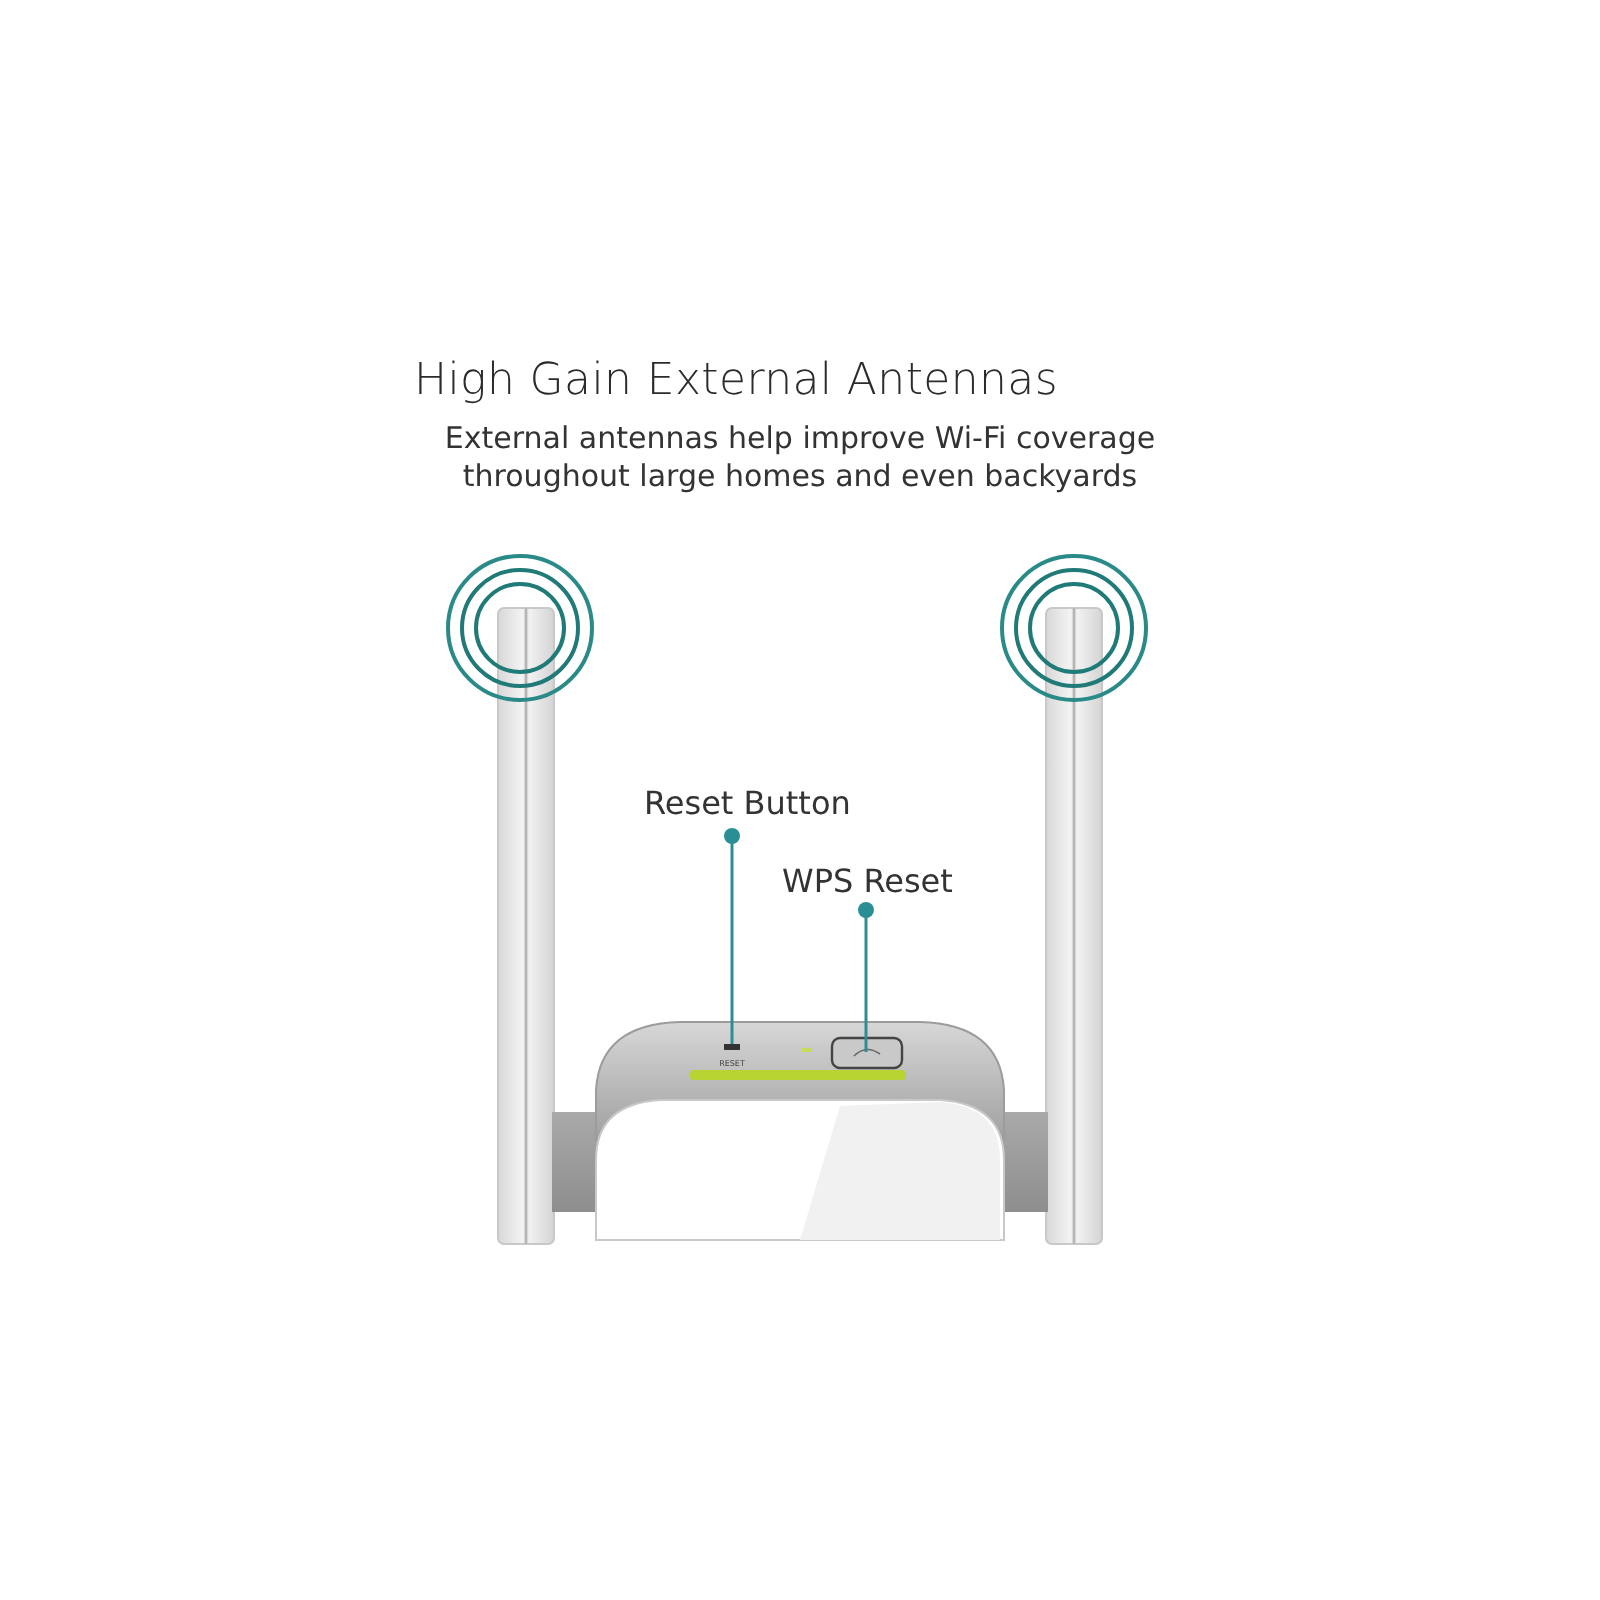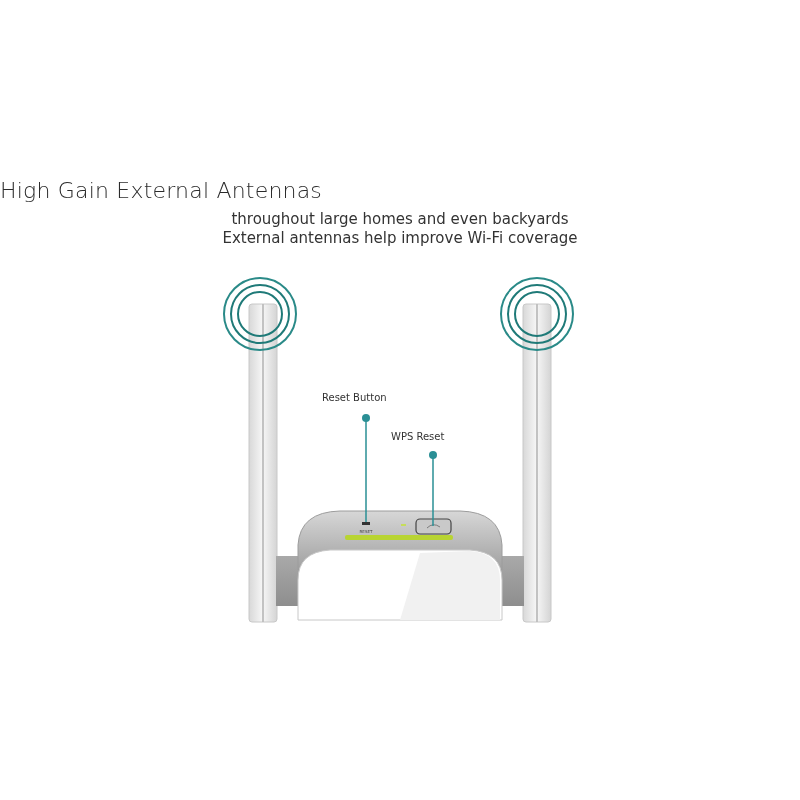--- a/index.html
+++ b/index.html
@@ -1,28 +1,28 @@
 <!DOCTYPE html>
 <html><head>
 <meta charset="utf-8">
 <style>
   html, body { margin: 0; padding: 0; }
   body { width: 800px; height: 800px; background: #ffffff; position: relative; overflow: hidden; font-family: "DejaVu Sans", sans-serif; }
-  .title { position: absolute; top: 178px; left: 0; width: 736px; text-align: left; font-size: 22px; color: #2b2b2b; font-weight: 300; letter-spacing: 0.2px; }
+  .title { position: absolute; top: 178px; left: 0; width: 736px; text-align: center; font-size: 22px; color: #2b2b2b; font-weight: 300; letter-spacing: 0.2px; }
   .subtitle { position: absolute; top: 210px; left: 0; width: 800px; text-align: center; font-size: 15px; line-height: 19px; color: #333; }
-  .callout-label { position: absolute; font-size: 10px; color: #333; white-space: nowrap; }
+  .callout-label { position: absolute; font-size: 16px; color: #333; white-space: nowrap; }
   svg.scene { position: absolute; left: 0; top: 0; }
 </style>
 </head>
 <body>
 
 <div class="title">High Gain External Antennas</div>
 <div class="subtitle">
+  <div>External antennas help improve Wi-Fi coverage</div>
   <div>throughout large homes and even backyards</div>
-  <div>External antennas help improve Wi-Fi coverage</div>
 </div>
 
 <svg class="scene" width="800" height="800" viewBox="0 0 800 800">
   <defs>
     <linearGradient id="antGrad" x1="0" x2="1">
       <stop offset="0" stop-color="#d8d8d8"></stop>
       <stop offset="0.45" stop-color="#f4f4f4"></stop>
       <stop offset="0.5" stop-color="#bcbcbc"></stop>
       <stop offset="0.55" stop-color="#f2f2f2"></stop>
       <stop offset="1" stop-color="#d4d4d4"></stop>

